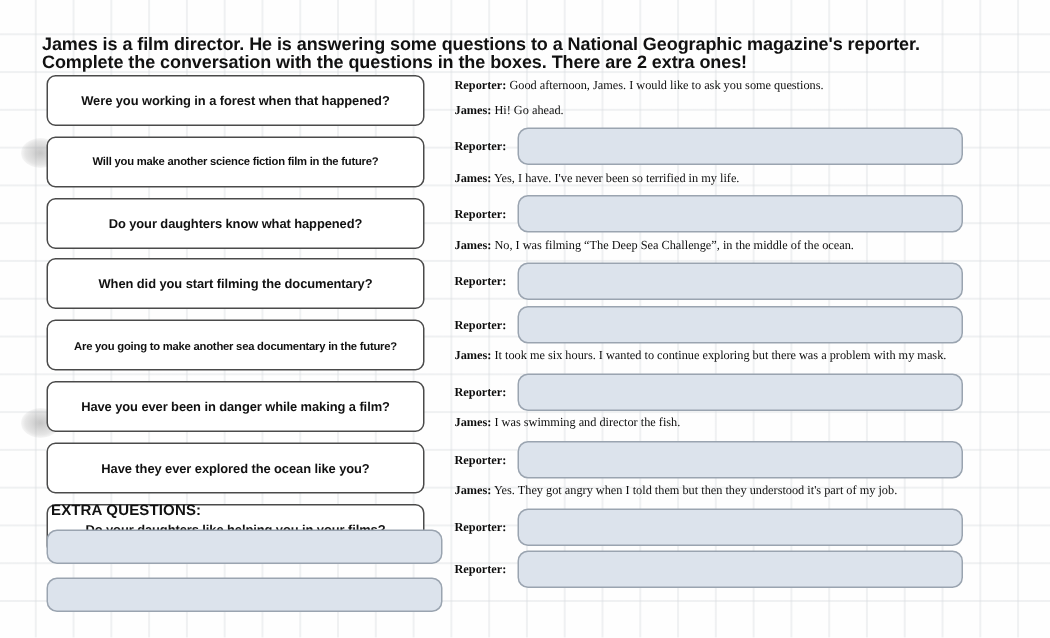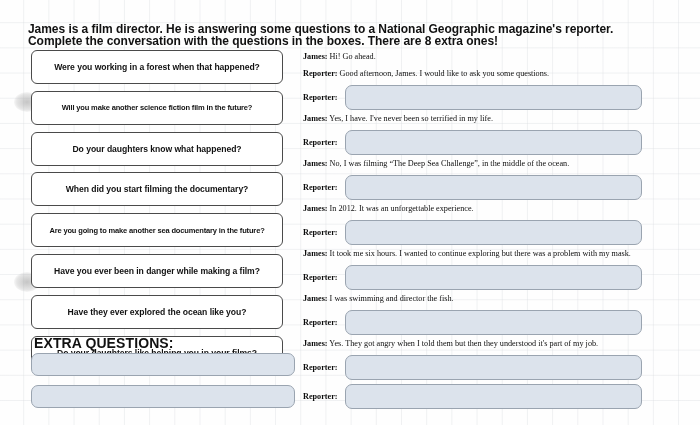--- a/index.html
+++ b/index.html
@@ -101,21 +101,21 @@
   .question-card.tight {
     font-size: 7.5px;
     letter-spacing: -0.15px;
   }
 
   
   #extra-heading {
     position: absolute;
     left: 34px;
     top: 335px;
-    font-size: 14px;
+    font-size: 10px;
     font-weight: bold;
     color: #111111;
     letter-spacing: 0.1px;
   }
   #extra-answer-list {
     position: absolute;
     left: 31px;
     top: 353px;
     width: 264px;
   }
@@ -182,58 +182,57 @@
 <body>
 
 <div id="worksheet">
   <div id="page-wash"></div>
 
   <div class="smudge" id="smudge-top"></div>
   <div class="smudge" id="smudge-bottom"></div>
 
   <div id="instructions">
     <div>James is a film director. He is answering some questions to a National Geographic magazine's reporter.</div>
-    <div>Complete the conversation with the questions in the boxes. There are 8 extra ones!</div>
+    <div>Complete the conversation with the questions in the boxes. There are 2 extra ones!</div>
   </div>
 
   <div id="question-column">
       <div class="question-card">Were you working in a forest when that happened?</div>
       <div class="question-card tight">Will you make another science fiction film in the future?</div>
       <div class="question-card">Do your daughters know what happened?</div>
       <div class="question-card">When did you start filming the documentary?</div>
       <div class="question-card tight">Are you going to make another sea documentary in the future?</div>
       <div class="question-card">Have you ever been in danger while making a film?</div>
       <div class="question-card">Have they ever explored the ocean like you?</div>
       <div class="question-card">Do your daughters like helping you in your films?</div>
     </div>
 
   <div id="extra-heading">EXTRA QUESTIONS:</div>
   <div id="extra-answer-list">
       <div class="extra-blank"></div>
       <div class="extra-blank"></div>
     </div>
 
   <div id="dialogue-column">
+      <div class="dialogue-line"><span class="speaker">Reporter:</span><span class="utterance"> Good afternoon, James. I would like to ask you some questions.</span></div>
       <div class="dialogue-line"><span class="speaker">James:</span><span class="utterance"> Hi! Go ahead.</span></div>
-      <div class="dialogue-line"><span class="speaker">Reporter:</span><span class="utterance"> Good afternoon, James. I would like to ask you some questions.</span></div>
       <div class="dialogue-blank-row">
         <span class="speaker">Reporter:</span>
         <div class="answer-blank"></div>
       </div>
       <div class="dialogue-line"><span class="speaker">James:</span><span class="utterance"> Yes, I have. I've never been so terrified in my life.</span></div>
       <div class="dialogue-blank-row">
         <span class="speaker">Reporter:</span>
         <div class="answer-blank"></div>
       </div>
       <div class="dialogue-line"><span class="speaker">James:</span><span class="utterance"> No, I was filming “The Deep Sea Challenge”, in the middle of the ocean.</span></div>
       <div class="dialogue-blank-row">
         <span class="speaker">Reporter:</span>
         <div class="answer-blank"></div>
       </div>
-      <div class="dialogue-line"><span class="speaker">James:</span><span class="utterance"> In 2012. It was an unforgettable experience.</span></div>
       <div class="dialogue-blank-row">
         <span class="speaker">Reporter:</span>
         <div class="answer-blank"></div>
       </div>
       <div class="dialogue-line"><span class="speaker">James:</span><span class="utterance"> It took me six hours. I wanted to continue exploring but there was a problem with my mask.</span></div>
       <div class="dialogue-blank-row">
         <span class="speaker">Reporter:</span>
         <div class="answer-blank"></div>
       </div>
       <div class="dialogue-line"><span class="speaker">James:</span><span class="utterance"> I was swimming and director the fish.</span></div>

